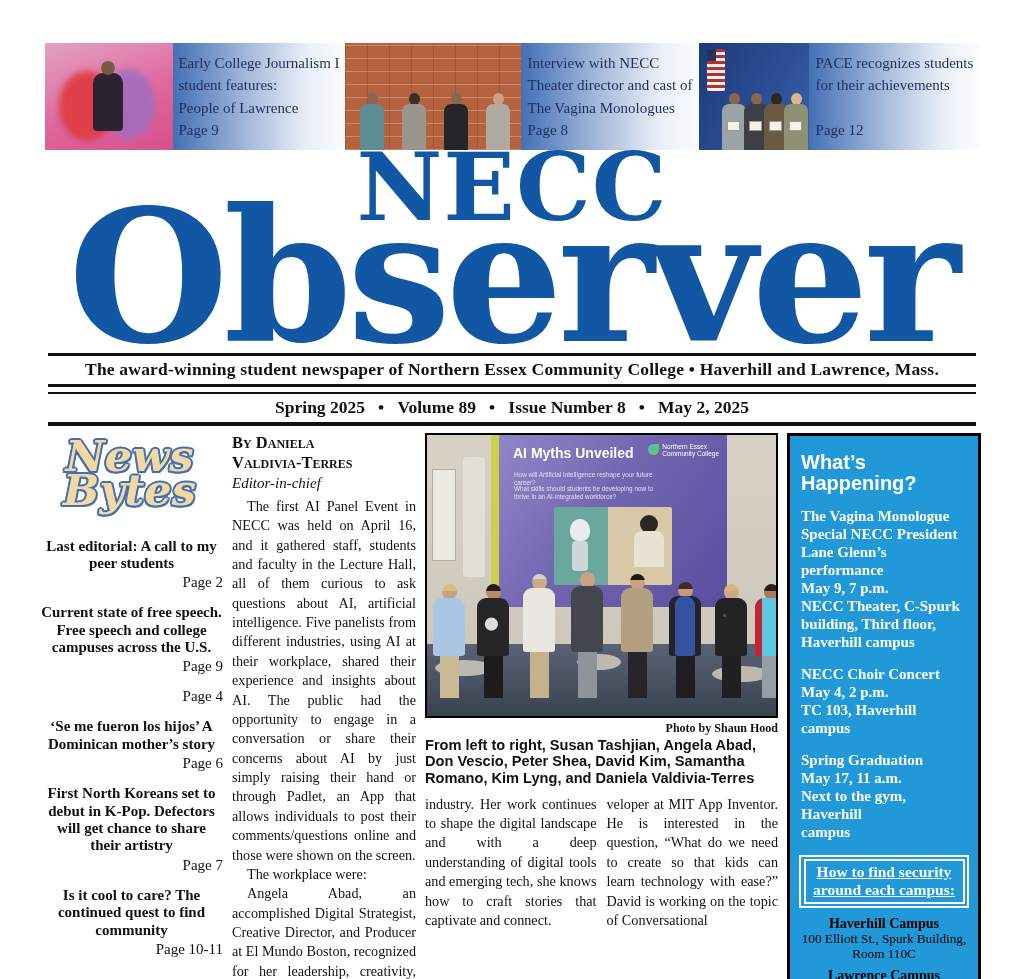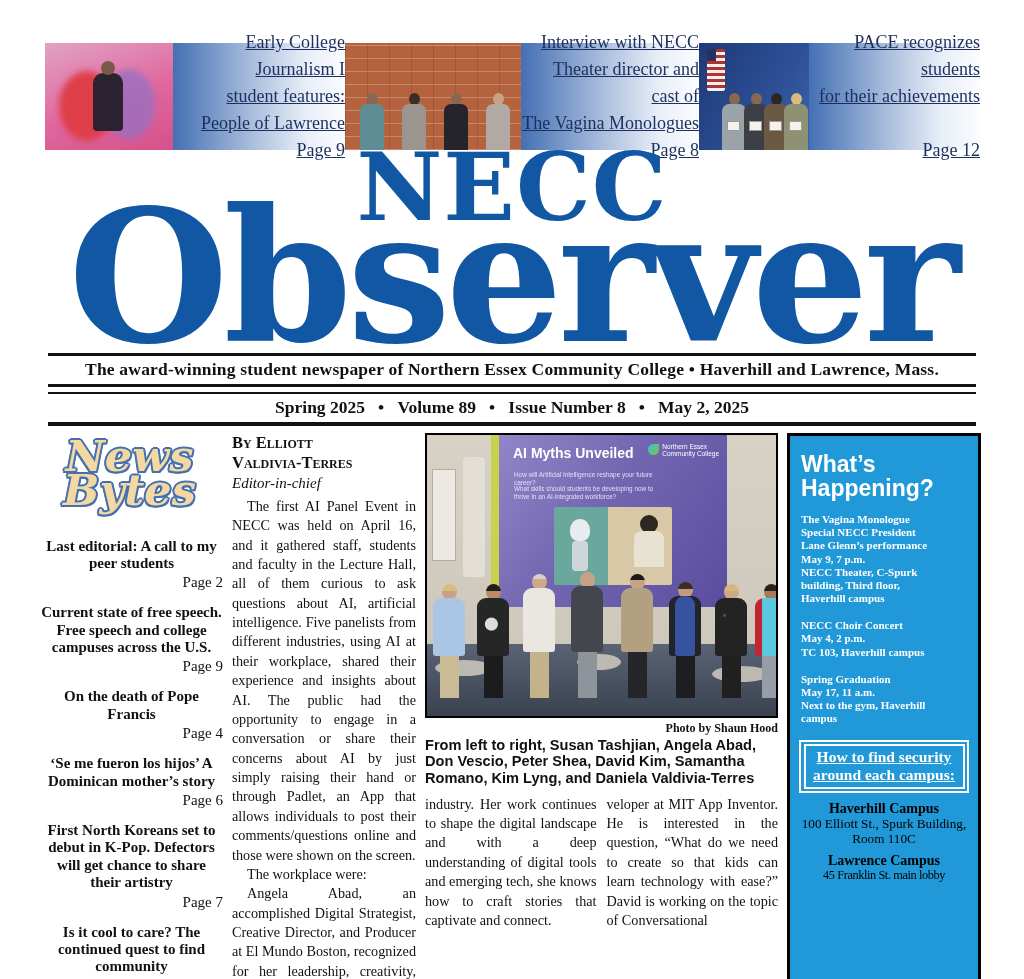--- a/index.html
+++ b/index.html
@@ -2,23 +2,23 @@
 <html><head>
 <meta charset="utf-8">
 <style>
   * { margin:0; padding:0; box-sizing:border-box; }
   html,body { background:#fff; }
   .page { position:relative; width:1024px; height:979px; background:#fff; overflow:hidden;
           font-family:"Liberation Serif", serif; color:#111; }
 
   
   .teasers { position:absolute; top:43px; left:45px; width:935px; height:107px; display:flex; }
-  .t-box { flex-shrink:0; display:flex; align-items:center; justify-content:center; text-align:right;
+  .t-box { flex-shrink:0; display:flex; align-items:center; justify-content:center; text-align:left;
            background:linear-gradient(to right,#4470b4 0%,#a8bcdc 45%,#e9eff8 78%,#fbfcfe 100%);
-           color:#1c2f5e; font-size:18px; line-height:1.5;text-decoration:underline; }
+           color:#1c2f5e; font-size:15px; line-height:1.5; }
   .t-box .pre { white-space:pre-line; }
   .t-img { flex-shrink:0; position:relative; overflow:hidden; }
   .t-img1 { width:128px; background:linear-gradient(160deg,#e2a2c4 0%,#e0679e 55%,#d5518c 100%); }
   .t-img1 .blob { position:absolute; border-radius:50%; filter:blur(3px); }
   .t-img1 .blob-red { left:14px; top:28px; width:56px; height:70px; background:#de3f49; }
   .t-img1 .blob-blue { left:58px; top:26px; width:52px; height:70px; background:#9a6fc0; opacity:.8; }
   .t-img1 .figure { position:absolute; left:48px; top:30px; width:30px; height:58px; background:#2b2430; border-radius:10px 10px 4px 4px; }
   .t-img1 .figure:before { content:""; position:absolute; left:8px; top:-12px; width:14px; height:14px; border-radius:50%; background:#7a5a46; }
   .t-img2 { width:176px; background:#b5633f;
             background-image:repeating-linear-gradient(0deg, rgba(255,255,255,.25) 0 1px, transparent 1px 13px),
@@ -110,23 +110,23 @@
   .p8{left:324px;} .p8 .h{background:linear-gradient(#2a211c 0 42%,#a9795c 42%);} .p8 .t{background:linear-gradient(to right,#c32433 0 22%,#5bc8e0 22% 78%,#c32433 78%);} .p8 .l{background:#979da6;}
 
   .credit { font-weight:bold; font-size:12px; text-align:right; margin:3px 0 1px; }
   .caption { font-family:"Liberation Sans", sans-serif; font-weight:bold; font-size:14.6px; line-height:1.14; }
   .cols2 { display:flex; gap:10px; margin-top:8px; }
   .cols2 .c { flex:1; min-width:0; }
 
   
   .sidebar { width:194px; flex-shrink:0; height:563px; background:#2199d8; border:3px solid #000;
              padding:8px 9px; color:#fff; }
-  .sb-head { font-family:"Liberation Sans", sans-serif; font-weight:bold; font-size:23px; line-height:1.07;
+  .sb-head { font-family:"Liberation Sans", sans-serif; font-weight:bold; font-size:20px; line-height:1.07;
              margin:8px 0 12px 2px; white-space:pre-line; }
-  .sb-event { font-weight:bold; font-size:11px; line-height:1.2; white-space:pre-line; margin:0 0 14px 2px; }
+  .sb-event { font-weight:bold; font-size:15px; line-height:1.2; white-space:pre-line; margin:0 0 14px 2px; }
   .sec-box { border:2px solid #fff; padding:2.5px; margin:2px 0 8px; }
   .sec-inner { border:2px solid #fff; text-align:center; font-weight:bold; font-size:15.5px; line-height:1.15;
                padding:2px 0 3px; }
   .sec-inner .pre { white-space:pre-line; text-decoration:underline; }
   .campus { color:#000; text-align:center; }
   .c-name { font-weight:bold; font-size:14px; line-height:1.15; }
   .c-addr { font-size:13.2px; line-height:1.12; white-space:pre-line; margin-bottom:6px; }
   .c-addr.cond { font-size:12.3px; letter-spacing:-.4px; }
 </style>
 </head>
@@ -218,21 +218,20 @@
       </div>
       <div class="nb-item">
         <div class="nb-title">Last editorial: A call to my peer students</div>
         <div class="nb-page">Page 2</div>
       </div>
       <div class="nb-item">
         <div class="nb-title">Current state of free speech. Free speech and college campuses across the U.S.</div>
         <div class="nb-page">Page 9</div>
       </div>
       <div class="nb-item">
-        <div class="nb-title">On the death of Pope Francis</div>
         <div class="nb-page">Page 4</div>
       </div>
       <div class="nb-item">
         <div class="nb-title">‘Se me fueron los hijos’ A Dominican mother’s story</div>
         <div class="nb-page">Page 6</div>
       </div>
       <div class="nb-item">
         <div class="nb-title">First North Koreans set to debut in K-Pop. Defectors will get chance to share their artistry</div>
         <div class="nb-page">Page 7</div>
       </div>
@@ -240,21 +239,21 @@
         <div class="nb-title">Is it cool to care? The continued quest to find community</div>
         <div class="nb-page">Page 10-11</div>
       </div>
 
     </div>
 
     <div class="article">
       <div class="art-body">
         <div class="colA bodytext">
           <div class="byline">
-            <div class="by-sc">By Elliott</div>
+            <div class="by-sc">By Daniela</div>
             <div class="by-sc">Valdivia-Terres</div>
             <div class="by-role">Editor-in-chief</div>
           </div>
           <p>The first AI Panel Event in NECC was held on April 16, and it gathered staff, students and faculty in the Lecture Hall, all of them curious to ask questions about AI, artificial intelligence. Five panelists from different industries, using AI at their workplace, shared their experience and insights about AI. The public had the opportunity to engage in a conversation or share their concerns about AI by just simply raising their hand or through Padlet, an App that allows individuals to post their comments/questions online and those were shown on the screen.</p>
           <p>The workplace were:</p>
           <p>Angela Abad, an accomplished Digital Strategist, Creative Director, and Producer at El Mundo Boston, recognized for her leadership, creativity, and innovation in the media</p>
         </div>
         <div class="art-right">
           <div class="photo">
             <div class="whiteboard"></div>

